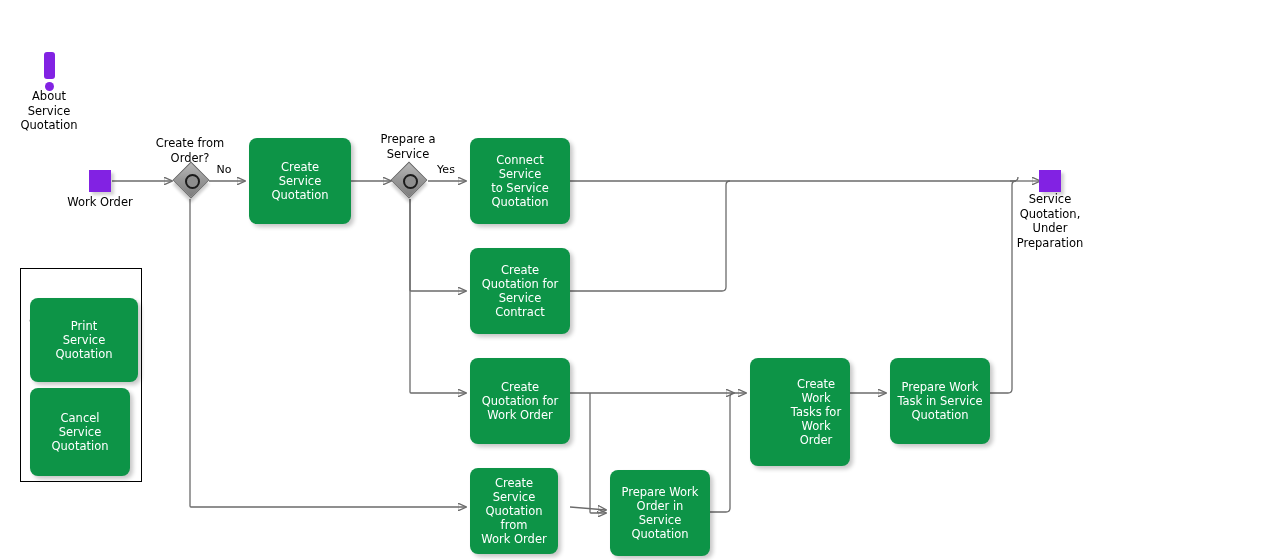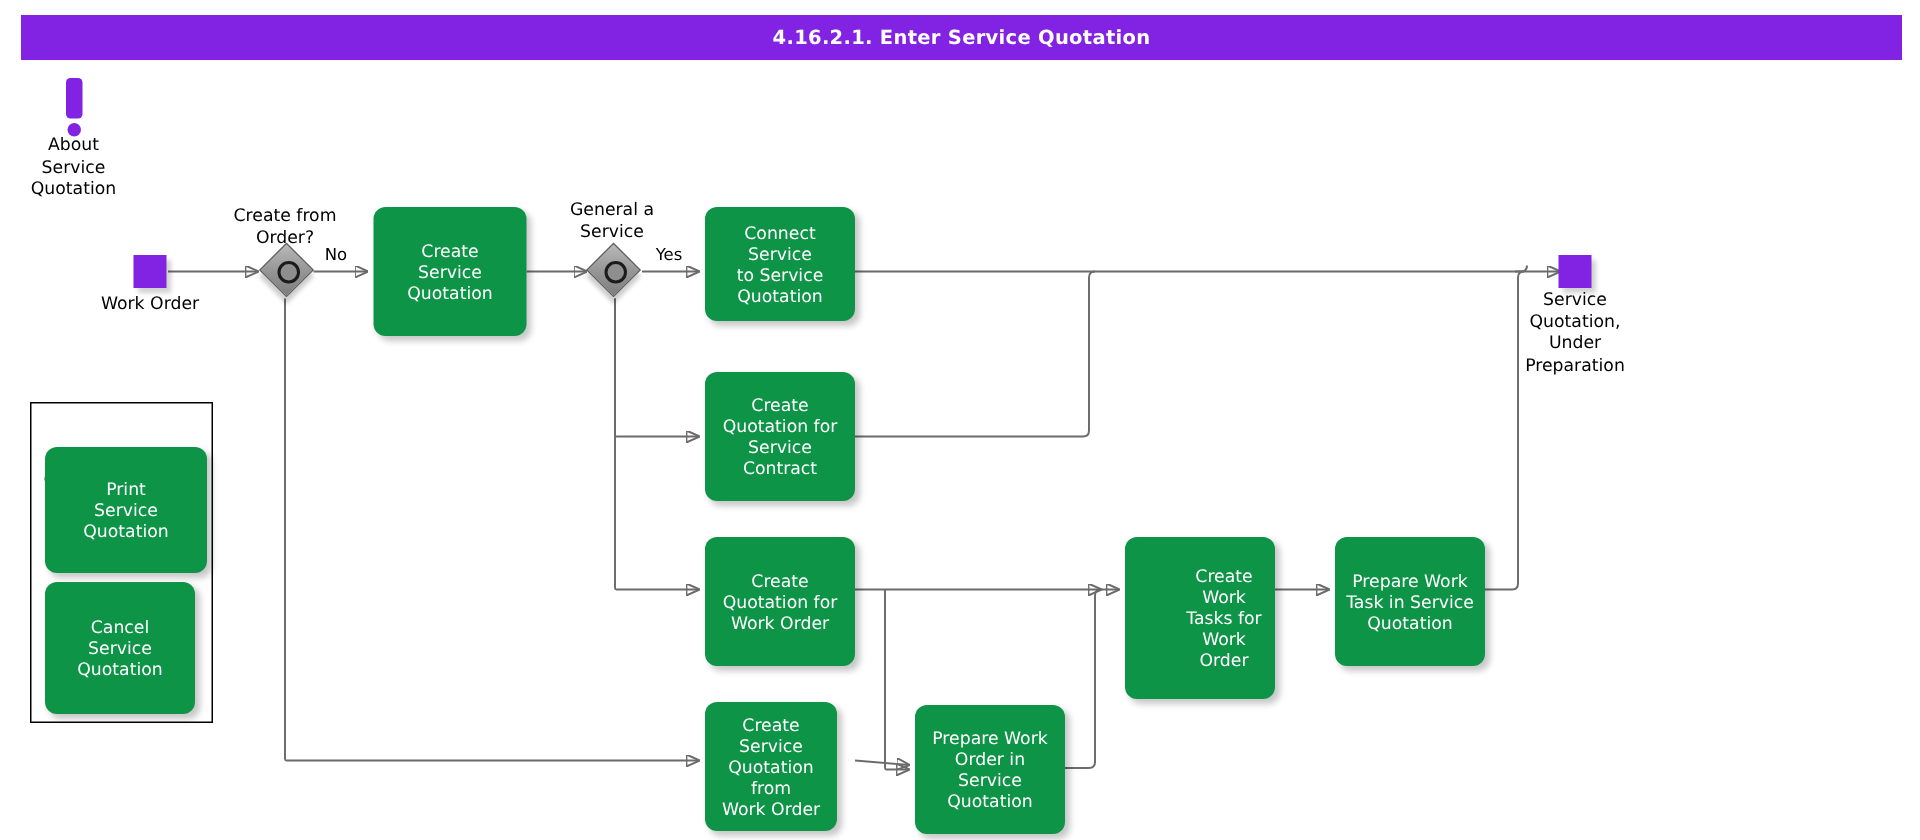--- a/index.html
+++ b/index.html
@@ -58,21 +58,20 @@
   .bang .bar{position:absolute;left:0;top:0;width:11px;height:27px;
              background:#8222e3;border-radius:3px;}
   .bang .dot{position:absolute;left:1px;top:30px;width:9px;height:9px;
              background:#8222e3;border-radius:50%;}
 </style>
 </head>
 <body>
 
 <div id="canvas">
 
-  <div class="titlebar">4.16.2.1. Enter Service Quotation</div>
 
   <svg class="links" viewBox="0 0 1280 560">
     <defs>
       <marker id="ah" markerWidth="9" markerHeight="8" refX="8.4" refY="4" orient="auto" markerUnits="userSpaceOnUse">
         <path d="M0,0 L9,4 L0,8 z" fill="#6b6b6b" stroke="none"></path>
       </marker>
     </defs>
 
     <path d="M112,181 L172,181" marker-end="url(#ah)"></path>
 
@@ -119,35 +118,35 @@
   <div class="lbl" style="left:50px;top:195px;width:100px;">Work Order</div>
 
   <div class="lbl" style="left:140px;top:136px;width:100px;">Create from
 Order?</div>
   <div class="gw" style="left:175px;top:164px;">
     <div class="dia"></div>
       <div class="ring"></div>
   </div>
   <div class="lbl small" style="left:208px;top:163px;width:32px;">No</div>
 
-  <div class="lbl" style="left:358px;top:132px;width:100px;">General a
+  <div class="lbl" style="left:358px;top:132px;width:100px;">Prepare a
 Service</div>
   <div class="gw" style="left:393px;top:164px;">
     <div class="dia"></div>
       <div class="ring"></div>
   </div>
   <div class="lbl small" style="left:429px;top:163px;width:34px;">Yes</div>
 
   <div class="task" style="left:249px;top:138px;width:102px;height:86px;">
     <span>Create
 Service
 Quotation</span>
     </div>
 
-  <div class="task" style="left:470px;top:138px;width:100px;height:76px;">
+  <div class="task" style="left:470px;top:138px;width:100px;height:86px;">
     <span>Connect Service
 to Service
 Quotation</span>
     </div>
 
   <div class="task" style="left:470px;top:248px;width:100px;height:86px;">
     <span>Create
 Quotation for
 Service Contract</span>
     </div>

